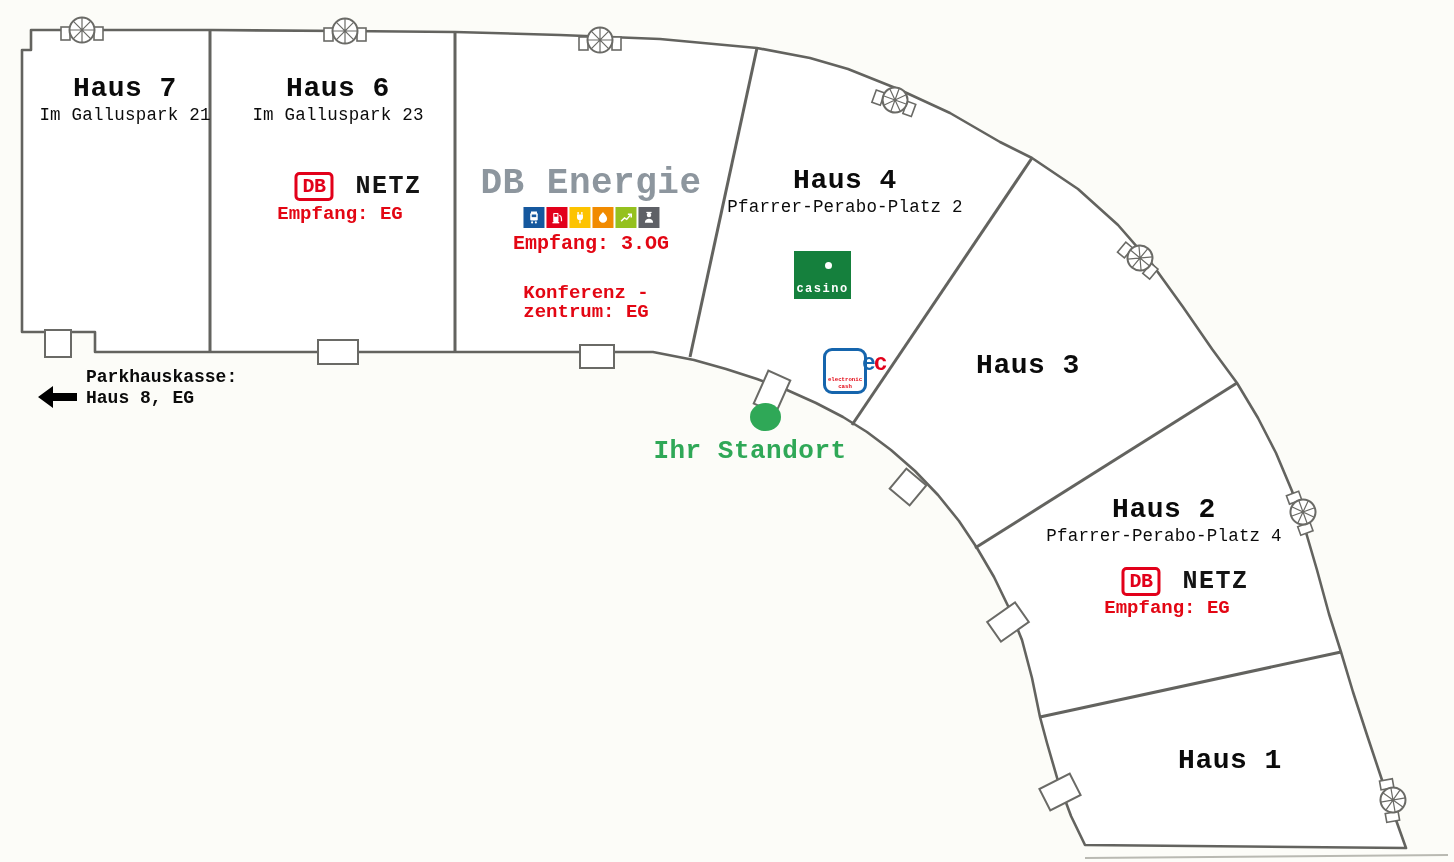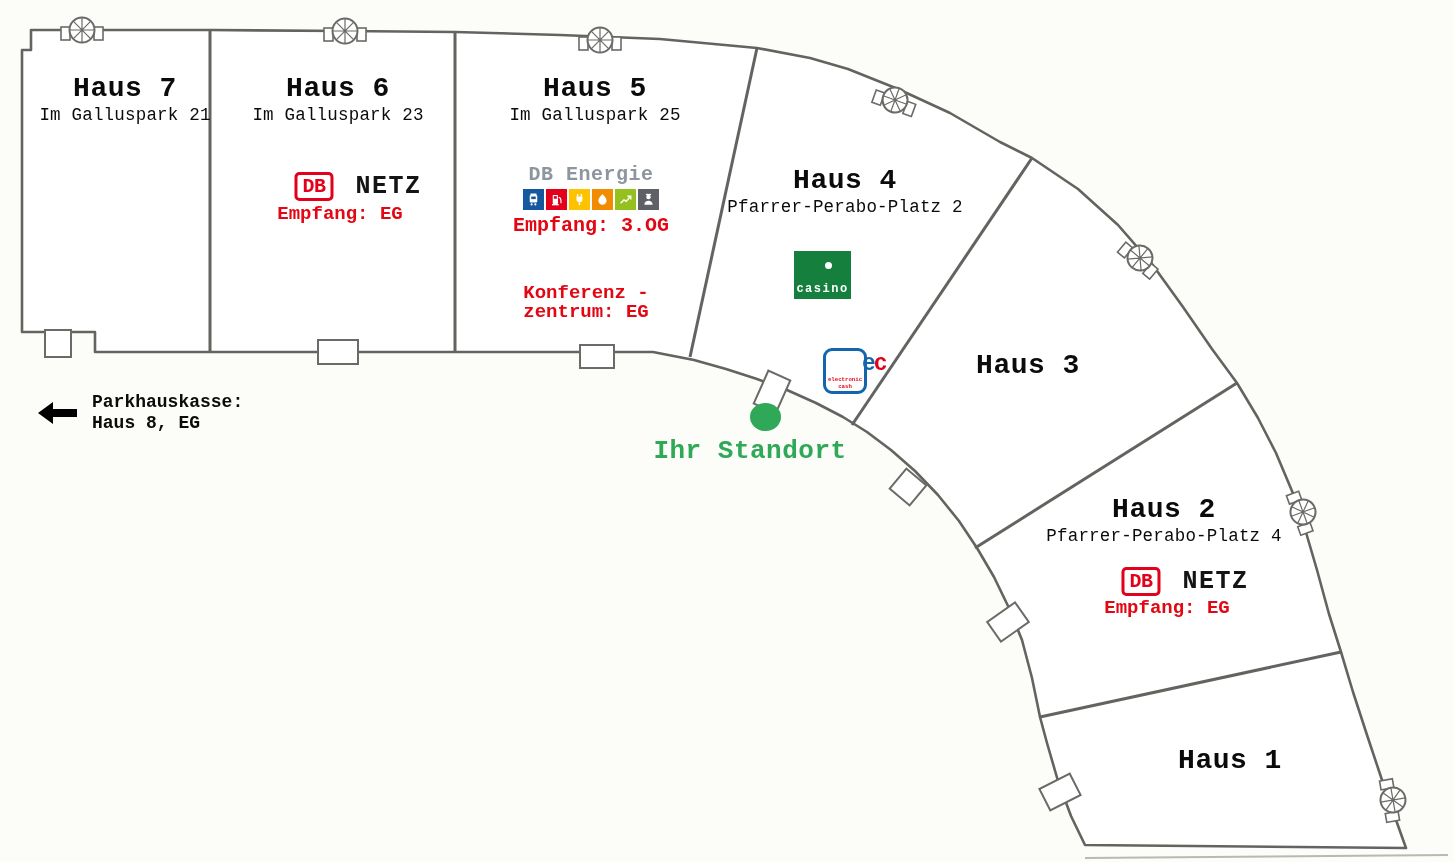--- a/index.html
+++ b/index.html
@@ -12,41 +12,41 @@
   .label{position:absolute;text-align:center;transform:translateX(-50%);white-space:nowrap;}
   .h-title{font-size:28px;font-weight:bold;color:#0b0b0b;letter-spacing:.5px;line-height:1.05;}
   .h-addr{font-size:17.5px;color:#0b0b0b;margin-top:2px;letter-spacing:.2px;}
   .red-note{font-size:19px;font-weight:bold;color:#e30613;}
   
   .dblogo{display:inline-flex;align-items:center;gap:22px;padding-left:36px;}
   .dbbox{border:3.5px solid #e2001a;border-radius:5px;color:#e2001a;font-weight:900;
          font-size:20px;line-height:23px;padding:0 5px;letter-spacing:-.5px;}
   .dbname{font-size:25px;font-weight:800;color:#141414;letter-spacing:1.5px;}
   
-  .energie-name{font-size:20px;font-weight:800;color:#8d969e;letter-spacing:.5px;}
+  .energie-name{font-size:36px;font-weight:800;color:#8d969e;letter-spacing:.5px;}
   .eicons{display:inline-flex;gap:2px;margin-top:3px;}
   .eicon{width:21px;height:21px;display:flex;align-items:center;justify-content:center;}
   .konferenz{font-size:19px;font-weight:bold;color:#e30613;line-height:19px;}
   
   .casino{position:absolute;left:794px;top:251px;width:57px;height:48px;background:#15803d;}
   .casino-dot{position:absolute;top:11px;right:19px;width:7px;height:7px;border-radius:50%;background:#fff;}
   .casino-txt{position:absolute;bottom:3px;left:0;width:100%;text-align:center;color:#fff;
               font-size:12px;font-weight:bold;letter-spacing:1.5px;}
   
   .eclogo{position:absolute;left:823px;top:348px;width:44px;height:46px;box-sizing:border-box;
           background:#fff;border:3px solid #1565ad;border-radius:9px;text-align:center;}
   .ec-letters{font-weight:900;font-size:23px;line-height:24px;letter-spacing:-2px;margin-top:1px;margin-left:36px;}
   .ec-e{color:#1565ad;}
   .ec-c{color:#e2001a;}
   .ec-cap{font-size:6px;color:#e30613;font-weight:bold;line-height:7px;transform:scale(.95);}
   
   .loc-dot{position:absolute;left:750px;top:403px;width:31px;height:28px;border-radius:50%;background:#2fa857;}
   .loc-label{font-size:26px;font-weight:bold;color:#2fa857;letter-spacing:.5px;}
   
-  .parkhaus{position:absolute;left:38px;top:392px;display:flex;align-items:center;gap:14px;}
+  .parkhaus{position:absolute;left:38px;top:367px;display:flex;align-items:flex-end;gap:8px;}
   .pk-text{font-size:18px;font-weight:bold;color:#0b0b0b;line-height:21px;text-align:left;}
 </style>
 </head>
 <body>
 
 <div class="stage">
 
   <svg class="plan-svg" width="1454" height="862" viewBox="0 0 1454 862">
     <defs>
       <g id="stair">
@@ -108,24 +108,20 @@
     <div class="h-addr">Im Galluspark 23</div>
   </div>
   <div class="label" style="left:340px;top:172px">
     <div class="dblogo">
       <span class="dbbox">DB</span>
       <span class="dbname">NETZ</span>
     </div>
     <div class="red-note" style="margin-top:2px">Empfang: EG</div>
   </div>
 
-  <div class="label" style="left:595px;top:74px">
-    <div class="h-title">Haus 5</div>
-    <div class="h-addr">Im Galluspark 25</div>
-  </div>
   <div class="label" style="left:591px;top:163px">
     <div class="energie-name">DB Energie</div>
     <div class="eicons">
       <span class="eicon" style="background: rgb(21, 88, 158);">
         <svg width="15" height="15" viewBox="0 0 20 20">
             <path d="M6,2 H14 V4 H6 Z" fill="#fff"></path>
             <rect x="5" y="4" width="10" height="10" rx="1.5" fill="#fff"></rect>
             <rect x="7" y="6" width="6" height="3.5" fill="#15589e"></rect>
             <circle cx="7.5" cy="16.5" r="1.4" fill="#fff"></circle>
             <circle cx="12.5" cy="16.5" r="1.4" fill="#fff"></circle>

